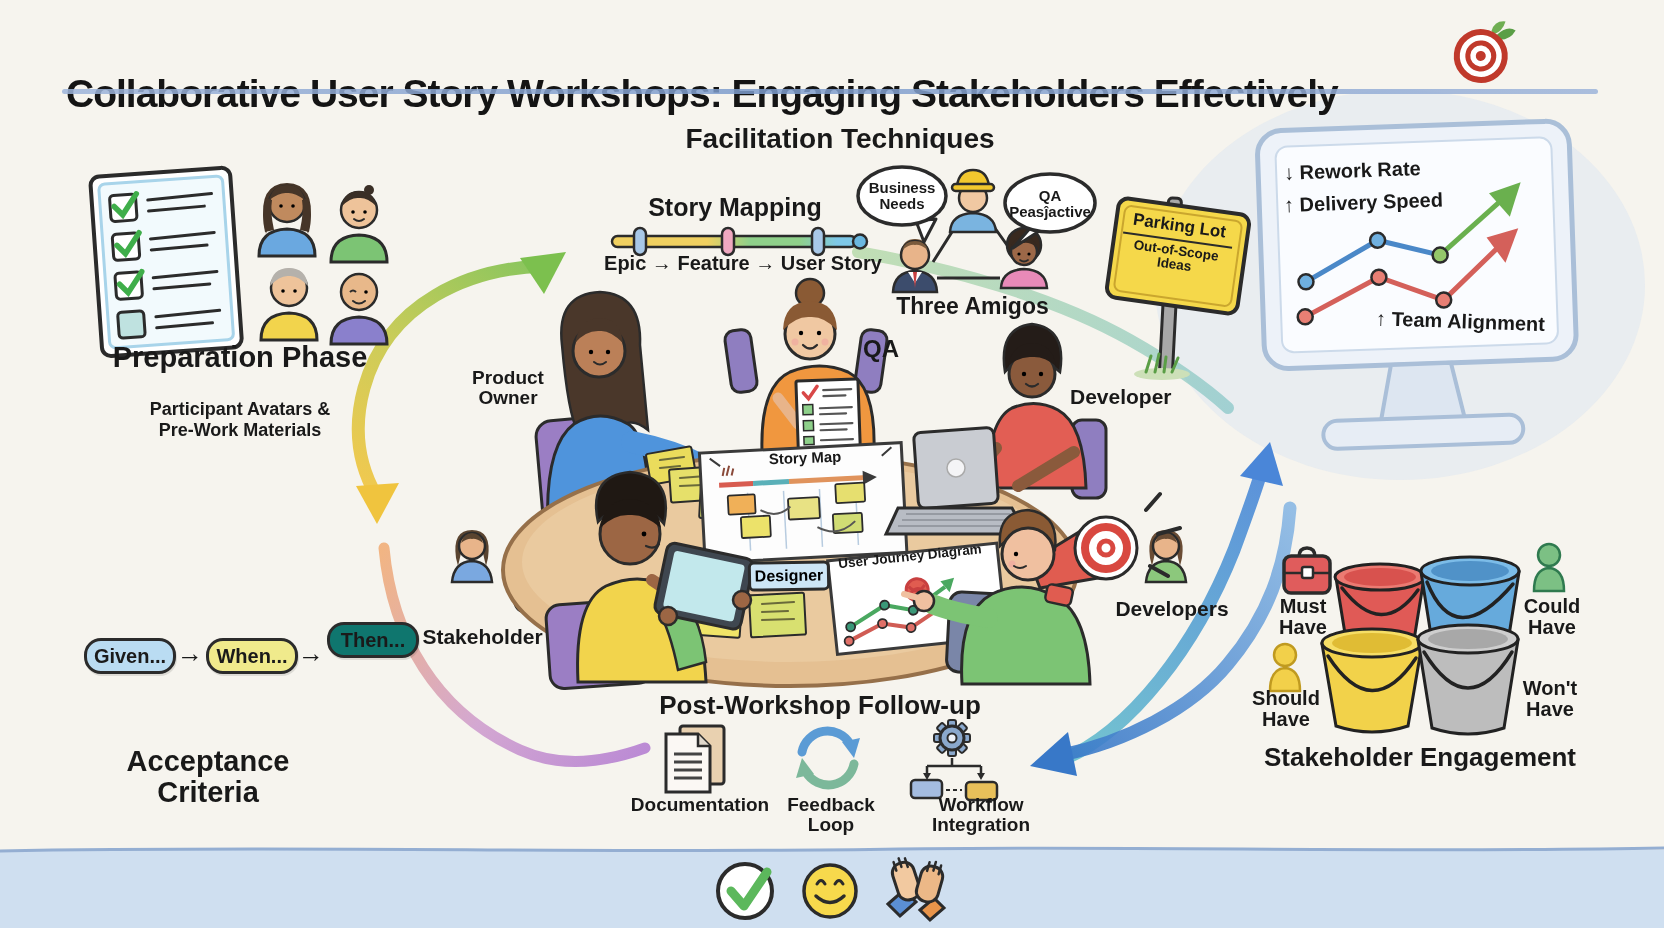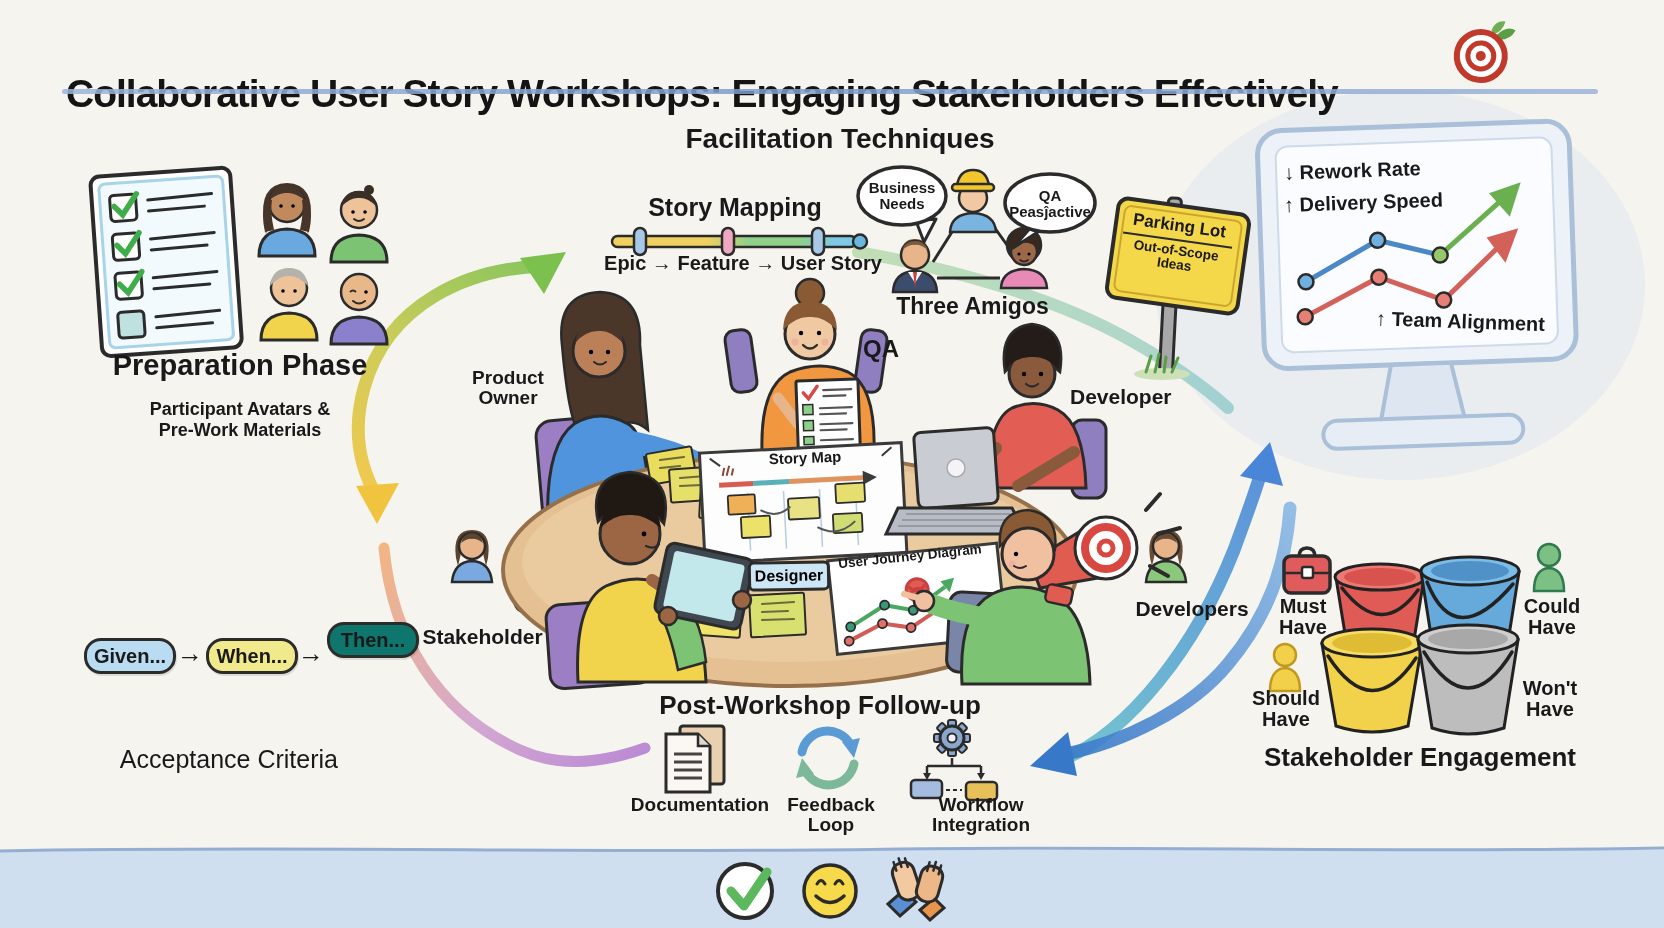--- a/index.html
+++ b/index.html
@@ -500,21 +500,21 @@
     <path d="M 39 10 Q 41 -1 52 -1 Q 50 9 42 13 Z" fill="#6fae52"></path>
     <circle cx="31" cy="36" r="24" fill="#ffffff" stroke="#c0392b" stroke-width="6"></circle>
     <circle cx="31" cy="36" r="13" fill="#ffffff" stroke="#c0392b" stroke-width="5"></circle>
     <circle cx="31" cy="36" r="5" fill="#c0392b"></circle>
   </g>
 </svg>
 
 <div class="lbl lft title nw" style="left:66px;top:30px;width:1390px;font-size:39px;color:#141414;margin-top:43px;">Collaborative User Story Workshops: Engaging Stakeholders Effectively</div>
 <div class="underline"></div>
 
-<div class="lbl" style="left:105px;top:350px;width:270px;font-size:29px;font-weight:800;">Preparation Phase</div>
+<div class="lbl" style="left:105px;top:342px;width:270px;font-size:29px;font-weight:800;">Preparation Phase</div>
 <div class="lbl" style="left:105px;top:400px;width:270px;font-size:18px;">Participant Avatars &amp;</div>
 <div class="lbl" style="left:105px;top:421px;width:270px;font-size:18px;">Pre-Work Materials</div>
 
 <div class="lbl" style="left:640px;top:124px;width:400px;font-size:28px;font-weight:800;">Facilitation Techniques</div>
 <div class="lbl" style="left:610px;top:194px;width:250px;font-size:25px;font-weight:700;">Story Mapping</div>
 <div class="lbl nw" style="left:578px;top:253px;width:330px;font-size:20px;">Epic → Feature → User Story</div>
 
 <div class="lbl" style="left:860px;top:180px;width:84px;font-size:15px;">Business Needs</div>
 <div class="lbl" style="left:1005px;top:188px;width:90px;font-size:15px;">QA Peasĵactive</div>
 <div class="lbl" style="left:880px;top:294px;width:185px;font-size:23px;font-weight:800;">Three Amigos</div>
@@ -527,39 +527,39 @@
 </div>
 
 <div class="lbl lft nw" style="left:1284px;top:159px;width:220px;font-size:20px;transform:rotate(-2deg);">↓ Rework Rate</div>
 <div class="lbl lft nw" style="left:1284px;top:191px;width:230px;font-size:20px;transform:rotate(-2deg);">↑ Delivery Speed</div>
 <div class="lbl lft nw" style="left:1376px;top:312px;width:220px;font-size:20px;transform:rotate(2deg);">↑ Team Alignment</div>
 
 <div class="lbl" style="left:458px;top:368px;width:100px;font-size:19px;">Product Owner</div>
 <div class="lbl" style="left:856px;top:336px;width:50px;font-size:24px;text-align:center;">QA</div>
 <div class="lbl lft nw" style="left:1070px;top:386px;width:130px;font-size:21px;">Developer</div>
 <div class="lbl nw" style="left:420px;top:598px;width:125px;font-size:21px;margin-top:28px;">Stakeholder</div>
-<div class="lbl nw" style="left:1112px;top:598px;width:120px;font-size:21px;margin-left:20px;">Developers</div>
+<div class="lbl nw" style="left:1112px;top:598px;width:120px;font-size:21px;">Developers</div>
 <div class="designer-chip" style="left:748px;top:561px;width:76px;height:24px;transform:rotate(-1deg);">
   <span>Designer</span>
 </div>
 <div class="lbl nw" style="left:758px;top:450px;width:94px;font-size:15px;transform:rotate(-2deg);">Story Map</div>
 <div class="lbl nw" style="left:838px;top:550px;width:140px;font-size:13.5px;transform:rotate(-6deg);">User Journey Diagram</div>
 
 <div class="gwt" style="left:84px;top:638px;width:86px;background:#badcf2;">
   <span>Given...</span>
 </div>
 <div class="lbl nw" style="left:176px;top:640px;width:28px;font-size:26px;">→</div>
 <div class="gwt" style="left:206px;top:638px;width:86px;background:#f0ea8c;">
   <span>When...</span>
 </div>
 <div class="lbl nw" style="left:297px;top:640px;width:28px;font-size:26px;">→</div>
 <div class="gwt" style="left:327px;top:622px;width:86px;background:#0f766e;">
   <span>Then...</span>
 </div>
-<div class="lbl" style="left:78px;top:746px;width:260px;font-size:25px;font-weight:400;text-align:right;">Acceptance Criteria</div>
+<div class="lbl" style="left:78px;top:746px;width:260px;font-size:29px;font-weight:700;">Acceptance Criteria</div>
 
 <div class="lbl" style="left:640px;top:692px;width:360px;font-size:26px;font-weight:800;">Post-Workshop Follow-up</div>
 <div class="lbl" style="left:625px;top:795px;width:150px;font-size:19px;">Documentation</div>
 <div class="lbl" style="left:786px;top:795px;width:90px;font-size:19px;">Feedback Loop</div>
 <div class="lbl" style="left:900px;top:795px;width:106px;font-size:19px;margin-left:28px;">Workflow Integration</div>
 
 <div class="lbl" style="left:1270px;top:596px;width:66px;font-size:20px;">Must Have</div>
 <div class="lbl" style="left:1516px;top:596px;width:72px;font-size:20px;">Could Have</div>
 <div class="lbl" style="left:1246px;top:688px;width:80px;font-size:20px;">Should Have</div>
 <div class="lbl" style="left:1512px;top:678px;width:76px;font-size:20px;">Won't Have</div>

